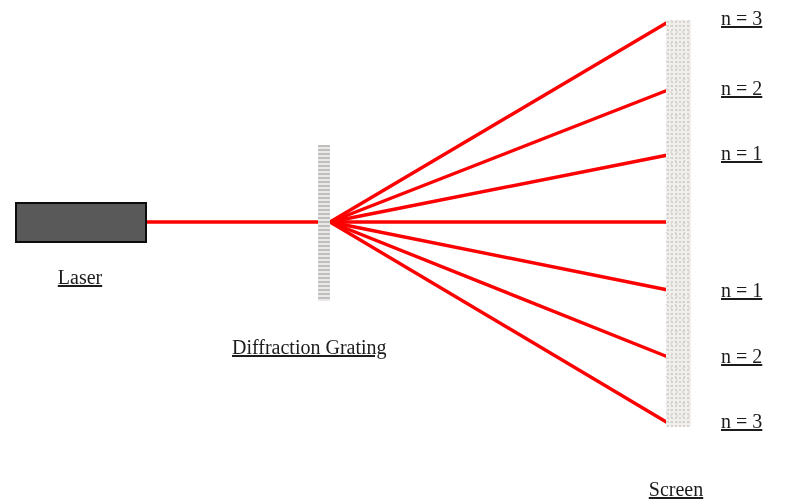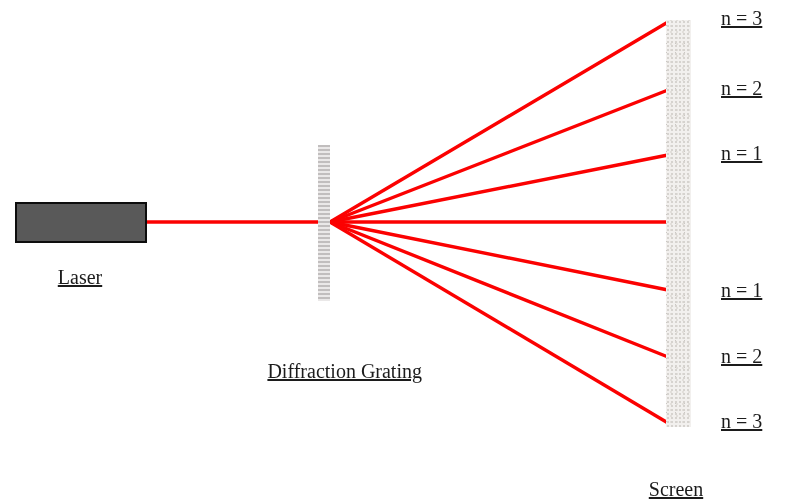--- a/index.html
+++ b/index.html
@@ -59,21 +59,21 @@
     background-position: 0 0, 2px 3px, 5px 1px;
   }
   .label {
     position: absolute;
     font-size: 20px;
     line-height: 26px;
     white-space: nowrap;
     text-decoration: underline;
   }
   .label-laser    { left: 30px;  top: 264px; width: 100px; text-align: center; }
-  .label-grating  { left: 222px; top: 334px; width: 200px; text-align: right; margin-top: 24px; }
+  .label-grating  { left: 232px; top: 334px; width: 200px; text-align: left; }
   .label-screen   { left: 626px; top: 476px; width: 100px; text-align: center; }
   .order-label    { left: 721px; width: 62px; text-align: left; }
   .order-0 { top: 5px;   }
   .order-1 { top: 75px;  }
   .order-2 { top: 140px; }
   .order-3 { top: 207px; }
   .order-4 { top: 277px; }
   .order-5 { top: 343px; }
   .order-6 { top: 408px; }
 </style>

